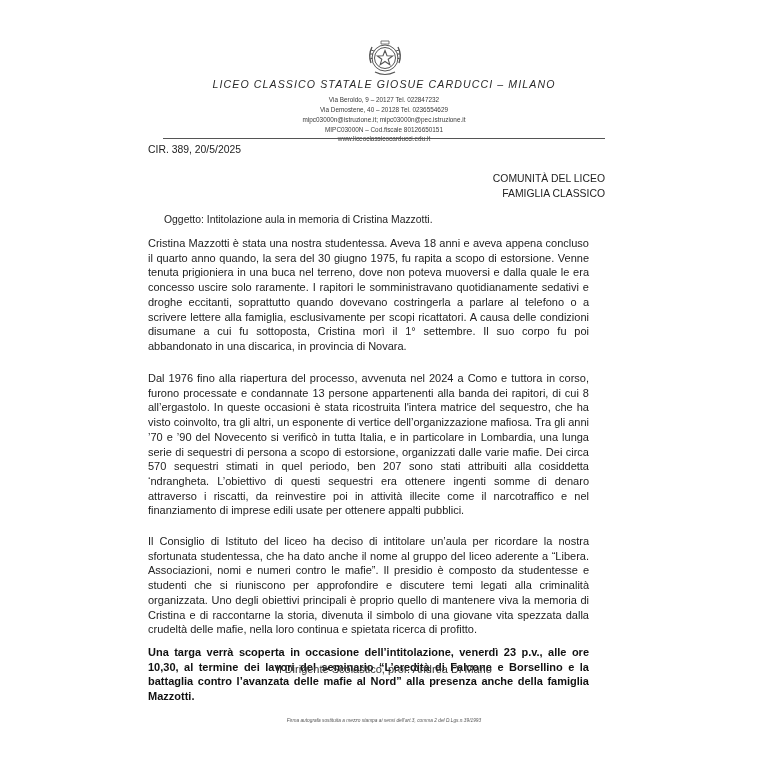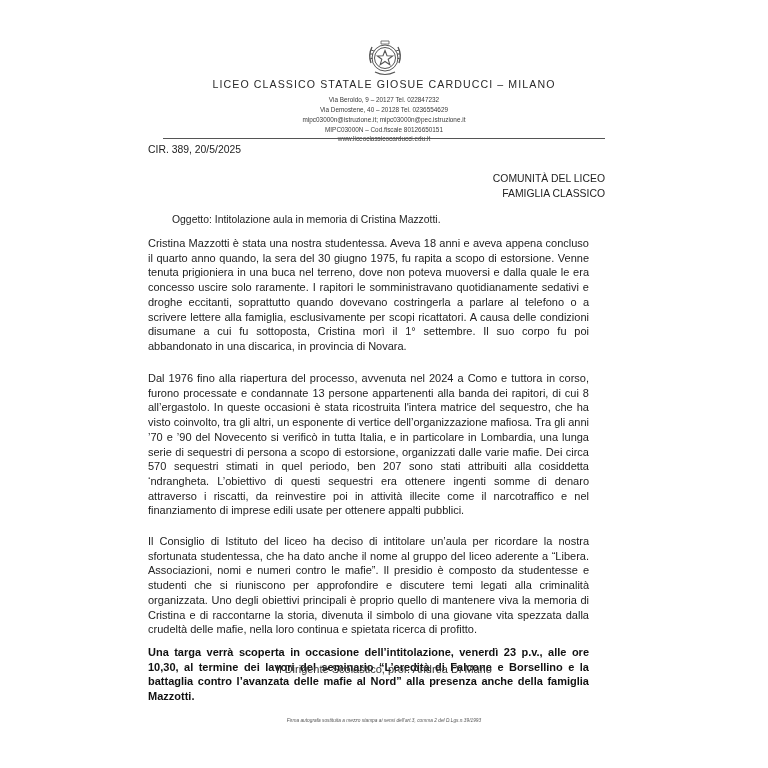--- a/index.html
+++ b/index.html
@@ -30,20 +30,21 @@
   }
   .school-name {
     position: absolute;
     left: 0;
     width: 768px;
     top: 78px;
     text-align: center;
     font-size: 10.6px;
     letter-spacing: 1.1px;
     color: #2a2a2a;
+    font-style: italic;
   }
   .addr {
     position: absolute;
     left: 0;
     width: 768px;
     text-align: center;
     font-size: 6.4px;
     color: #3a3a3a;
     line-height: 10px;
   }
@@ -71,21 +72,20 @@
     line-height: 15px;
     color: #222;
     margin-left: 12px;
   }
   .subject {
     position: absolute;
     left: 164px;
     top: 214px;
     font-size: 10.4px;
     color: #222;
-    margin-left: 8px;
   }
   .para {
     position: absolute;
     left: 148px;
     width: 441px;
     font-size: 11px;
     line-height: 14.7px;
     text-align: justify;
     color: #222;
   }

